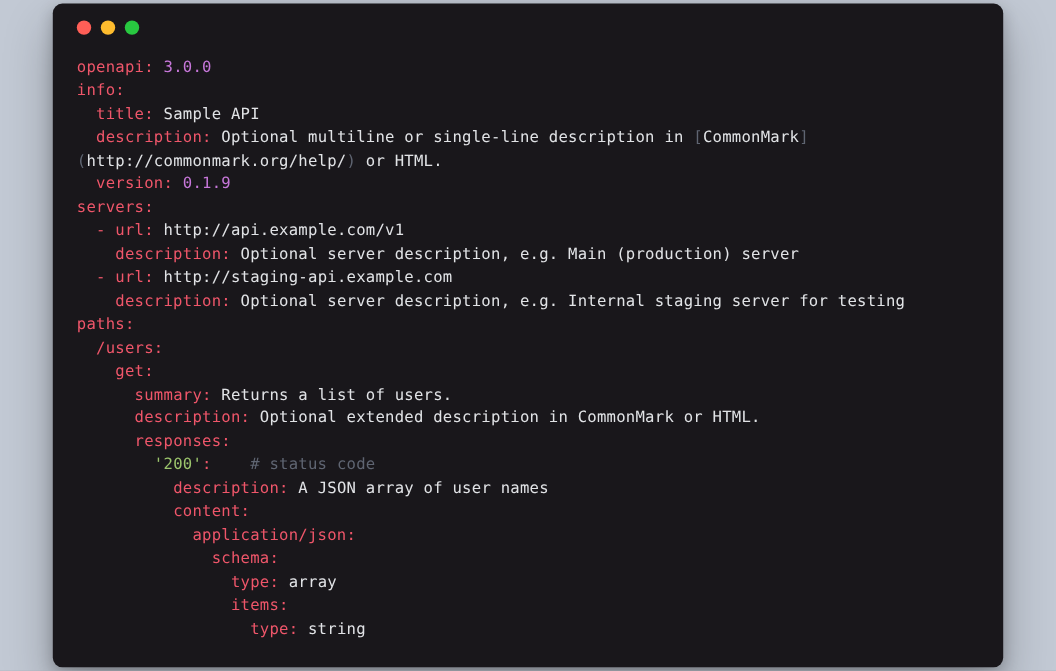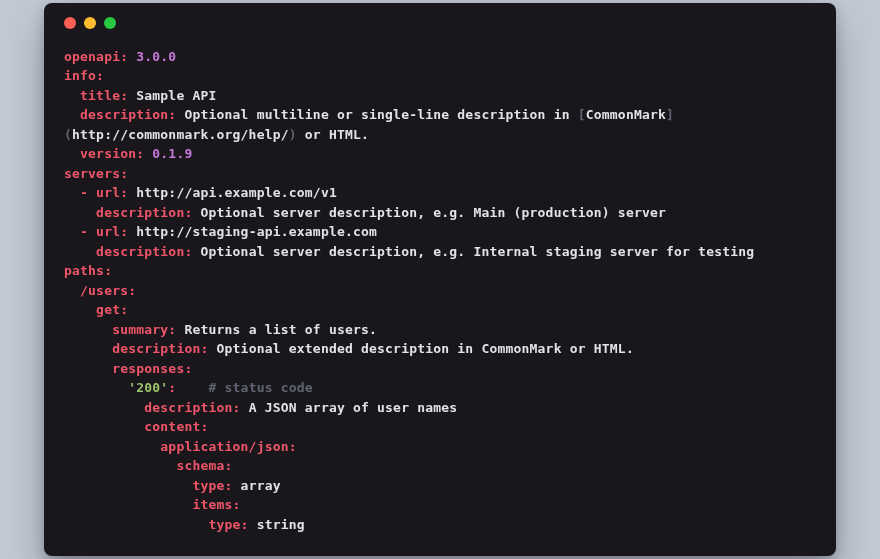--- a/index.html
+++ b/index.html
@@ -20,21 +20,20 @@
     justify-content: center;
   }
   .window {
     width: 792px;
     background: #19171b;
     border-radius: 8px;
     box-shadow: 0 20px 40px rgba(0,0,0,0.25), 0 4px 12px rgba(0,0,0,0.2);
     padding: 14px 20px 22px 20px;
     box-sizing: border-box;
     color: #e1e3e6;
-    font-weight: bold;
   }
   .titlebar {
     display: flex;
     gap: 8px;
     margin-bottom: 18px;
   }
   .dot {
     width: 12px;
     height: 12px;
     border-radius: 50%;

